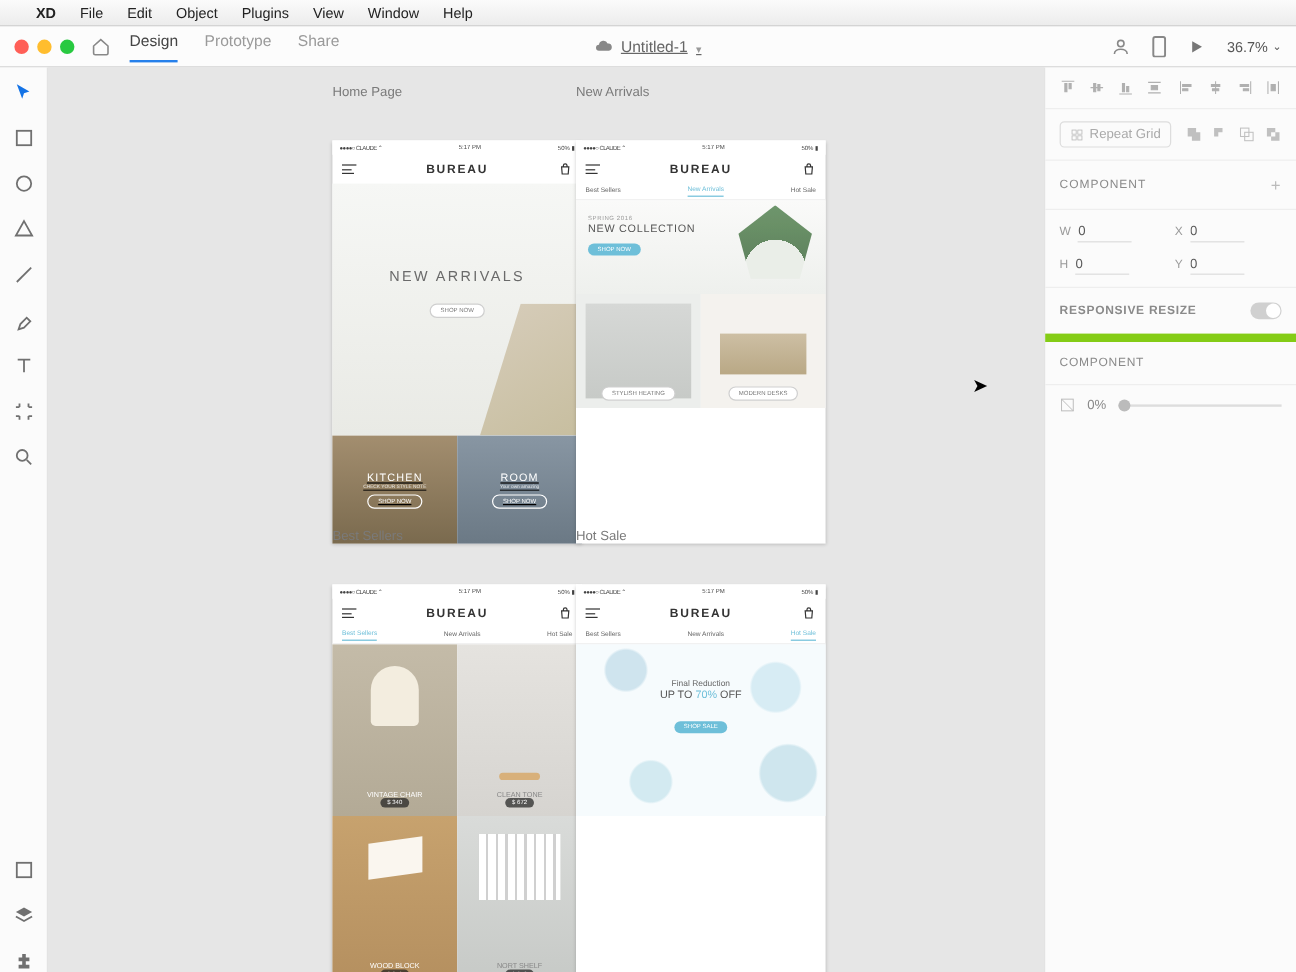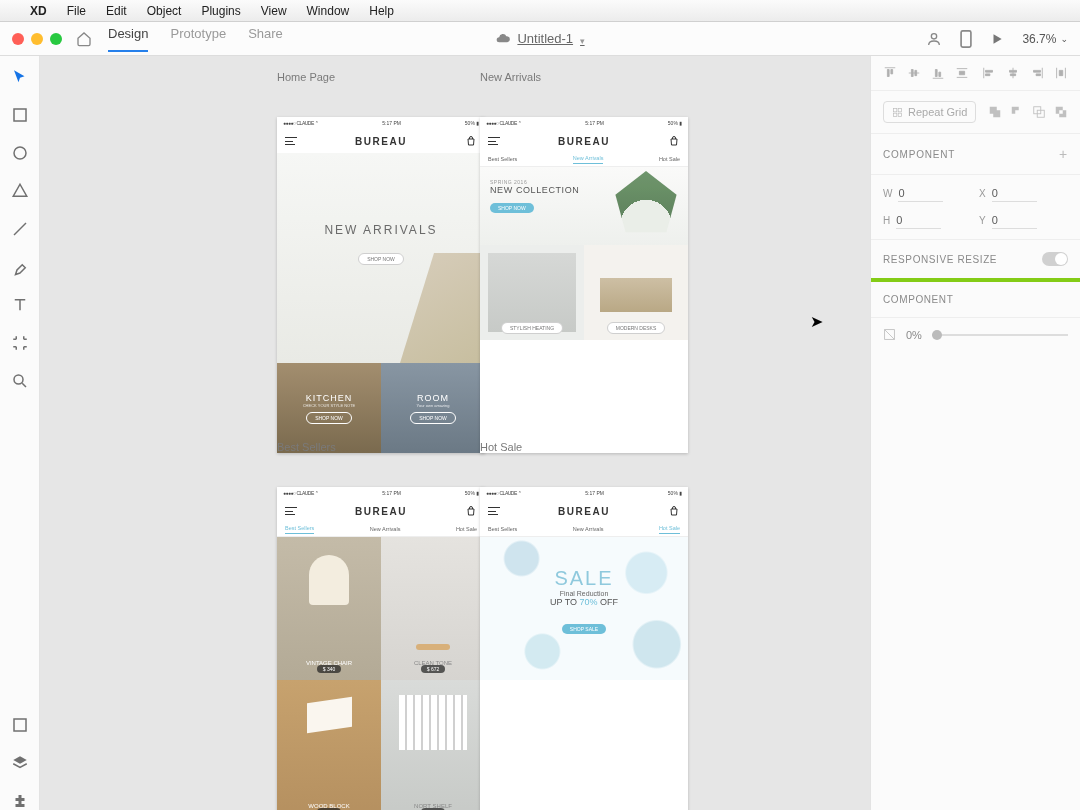--- a/index.html
+++ b/index.html
@@ -34,21 +34,21 @@
 .alignrow .grp{ display:flex; gap:10px;}
 .alignrow svg{ width:14px;height:14px; color:#b0b0b0;}
 .repeat{ padding:10px 12px; border-bottom:1px solid #eee; display:flex; align-items:center; justify-content:space-between;}
 .repeat-btn{ border:1px solid #ddd; border-radius:4px; padding:4px 8px; font-size:11px; color:#aaa; display:flex; align-items:center; gap:5px;}
 .pathfinder{display:flex; gap:8px;}
 .pathfinder svg{width:14px;height:14px;color:#c0c0c0;}
 .section-head{ padding:12px; border-bottom:1px solid #eee; display:flex; justify-content:space-between; align-items:center; font-size:10px; letter-spacing:0.8px;}
 .dims{ padding:10px 12px; display:flex; flex-wrap:wrap; gap:10px 18px; border-bottom:1px solid #eee;}
 .dimfield{ display:flex; align-items:center; gap:6px; font-size:10px; color:#9a9a9a; width:78px;}
 .dimfield input{ border:none; border-bottom:1px solid #ddd; width:45px; background:transparent; font-size:11px; color:#5a5a5a; padding:2px 0;}
-.resp{ padding:12px; border-bottom:4px solid #84cc16; display:flex; justify-content:space-between; align-items:center; font-size:10px; letter-spacing:0.6px;}
+.resp{ padding:12px; border-bottom:7px solid #84cc16; display:flex; justify-content:space-between; align-items:center; font-size:10px; letter-spacing:0.6px;font-weight:bold;}
 .toggle{ width:26px; height:14px; background:#d0d0d0; border-radius:8px; position:relative;}
 .toggle::after{content:""; position:absolute; right:1px; top:1px; width:12px; height:12px; background:#fff; border-radius:50%;}
 .appear{ padding:12px; border-bottom:1px solid #eee; font-size:10px; letter-spacing:0.6px;}
 .opacity{ padding:10px 12px; display:flex; align-items:center; gap:10px;}
 .opacity .track{ flex:1; height:2px; background:#ddd; position:relative;}
 .opacity .thumb{ position:absolute; left:0; top:-4px; width:10px; height:10px; background:#bbb; border-radius:50%;}
 
 .artboard-label{ position:absolute; font-size:11px; color:#7a7a7a;}
 .artboard{ position:absolute; background:#fff; width:208px; box-shadow:0 1px 3px rgba(0,0,0,0.2);margin-top:31px;}
 .statusbar{ height:12px; display:flex; align-items:center; justify-content:space-between; padding:0 6px; font-size:5px; color:#444; background:#fff;}
@@ -186,21 +186,21 @@
         <div class="brand">BUREAU</div>
         <svg class="bag" viewBox="0 0 24 24" fill="none" stroke="#333" stroke-width="2">
             <path d="M6 8h12l-1 12H7z M9 8V6a3 3 0 016 0v2"></path>
           </svg>
       </div>
       <div class="hero" style="height:210px; padding-top:70px;">
         <div style="font-size:12px; letter-spacing:2px; color:#6a6a6a;">NEW ARRIVALS</div>
         <div style="margin-top:10px;"><span class="btn-o">SHOP NOW</span></div>
         <div style="position:absolute; right:0; bottom:0; width:85px; height:110px; background:linear-gradient(150deg,#d7cdbb,#c7be9f); clip-path:polygon(40% 0,100% 0,100% 100%,0 100%);"></div>
       </div>
-      <div class="grid2" style="height:90px;">
+      <div class="grid2" style="height:90px;text-decoration:underline;">
         <div class="cell" style="background:linear-gradient(#a38e6f,#7a6a4e);">
           <div style="font-size:9px; letter-spacing:1px;">KITCHEN</div>
           <div style="font-size:4px; opacity:.8;">CHECK YOUR STYLE NOTE</div>
           <span class="btn-o" style="margin-top:4px; background:transparent; border-color:#fff; color:#fff;">SHOP NOW</span>
         </div>
         <div class="cell" style="background:linear-gradient(#8896a3,#6b7985);">
           <div style="font-size:9px; letter-spacing:1px;">ROOM</div>
           <div style="font-size:4px; opacity:.8;">Your own amazing</div>
           <span class="btn-o" style="margin-top:4px; background:transparent; border-color:#fff; color:#fff;">SHOP NOW</span>
         </div>
@@ -318,21 +318,20 @@
         <svg class="bag" viewBox="0 0 24 24" fill="none" stroke="#333" stroke-width="2">
             <path d="M6 8h12l-1 12H7z M9 8V6a3 3 0 016 0v2"></path>
           </svg>
       </div>
       <div class="tabs">
         <span>Best Sellers</span>
         <span>New Arrivals</span>
         <span class="act">Hot Sale</span>
       </div>
       <div style="height:143px; position:relative; text-align:center; padding-top:30px; background:radial-gradient(circle at 20% 15%,#cfe4ee 8%,transparent 9%),radial-gradient(circle at 80% 25%,#d7ecf4 10%,transparent 11%),radial-gradient(circle at 30% 80%,#d3eaf1 9%,transparent 10%),radial-gradient(circle at 85% 75%,#cfe6ee 11%,transparent 12%),#f6fbfd;">
-        <div style="font-size:20px; font-weight:300; letter-spacing:2px; color:#8fc9dd;">SALE</div>
         <div style="font-size:7px; color:#666;">Final Reduction</div>
         <div style="font-size:9px; color:#555;"><span>UP TO </span><span style="color:#6ebfd9;">70%</span><span> OFF</span></div>
         <div style="margin-top:10px;"><span class="btn">SHOP SALE</span></div>
       </div>
     </div>
 
     <div class="cursor">➤</div>
   </div>
 
   <div class="rightpanel">

